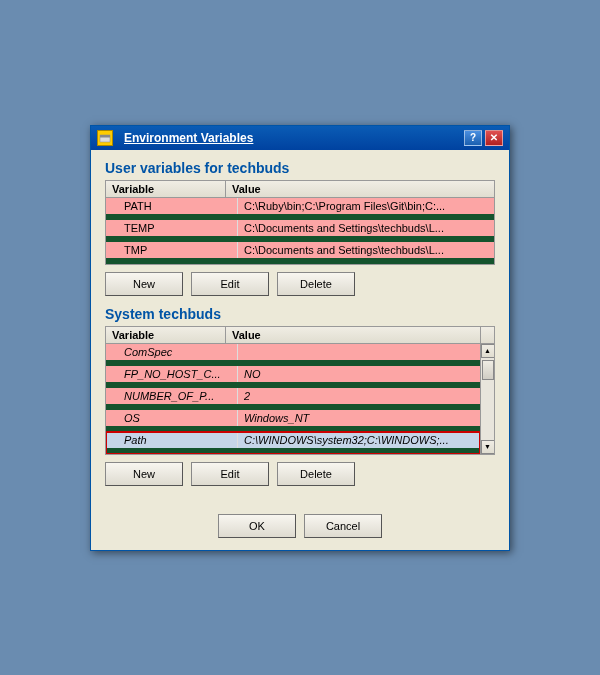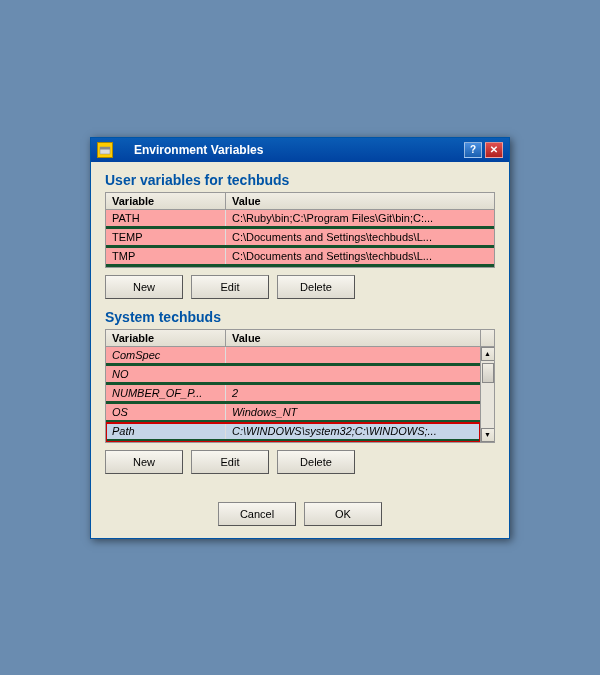--- a/index.html
+++ b/index.html
@@ -24,21 +24,22 @@
       padding: 4px 6px;
       display: flex;
       align-items: center;
       justify-content: space-between;
       font-weight: bold;
       font-size: 12px;
     }
     .title-bar-left {
       display: flex;
       align-items: center;
-      gap: 21px;
+      gap: 11px;
+      text-decoration: underline;
     }
     .title-icon {
       width: 16px;
       height: 16px;
       background: #ffcc00;
       border: 1px solid #aa8800;
       display: flex;
       align-items: center;
       justify-content: center;
       font-size: 9px;
@@ -98,22 +99,23 @@
       flex: 1;
       padding: 2px 6px;
       font-weight: bold;
     }
     .table-body {
       max-height: 90px;
       overflow-y: auto;
     }
     .table-row {
       display: flex;
-      border-bottom: 3px solid #14532d;
+      border-bottom: 6px solid #14532d;
       cursor: default;
+      padding-left: 12px;
     }
     .table-row.selected {
       background: #c5d5e8;
       outline: 2px solid #cc0000;
       outline-offset: -1px;
     }
     .table-row .col-var {
       font-weight: normal;
       border-right: 1px solid #ddd;
     }
@@ -267,20 +269,21 @@
           <div class="col-var">Variable</div>
           <div class="col-val">Value</div>
           <div style="width:14px;background:linear-gradient(to bottom,#f0ede4,#e0ddd0);border-left:1px solid #999;display:flex;align-items:center;justify-content:center;font-size:8px;"></div>
         </div>
         <div class="scrollbar-container">
           <div class="system-table-body">
             <div class="table-row">
               <div class="col-var">ComSpec</div>
             </div>
             <div class="table-row">
+              <div class="col-var">FP_NO_HOST_C...</div>
               <div class="col-val">NO</div>
             </div>
             <div class="table-row">
               <div class="col-var">NUMBER_OF_P...</div>
               <div class="col-val">2</div>
             </div>
             <div class="table-row">
               <div class="col-var">OS</div>
               <div class="col-val">Windows_NT</div>
             </div>
@@ -301,16 +304,16 @@
       <div class="btn-row">
         <button class="btn">New</button>
         <button class="btn">Edit</button>
         <button class="btn">Delete</button>
       </div>
     </div>
 
   </div>
 
   <div class="dialog-footer">
+    <button class="btn-wide">OK</button>
     <button class="btn-wide">Cancel</button>
-    <button class="btn-wide">OK</button>
   </div>
 </div>
 
 </body></html>

